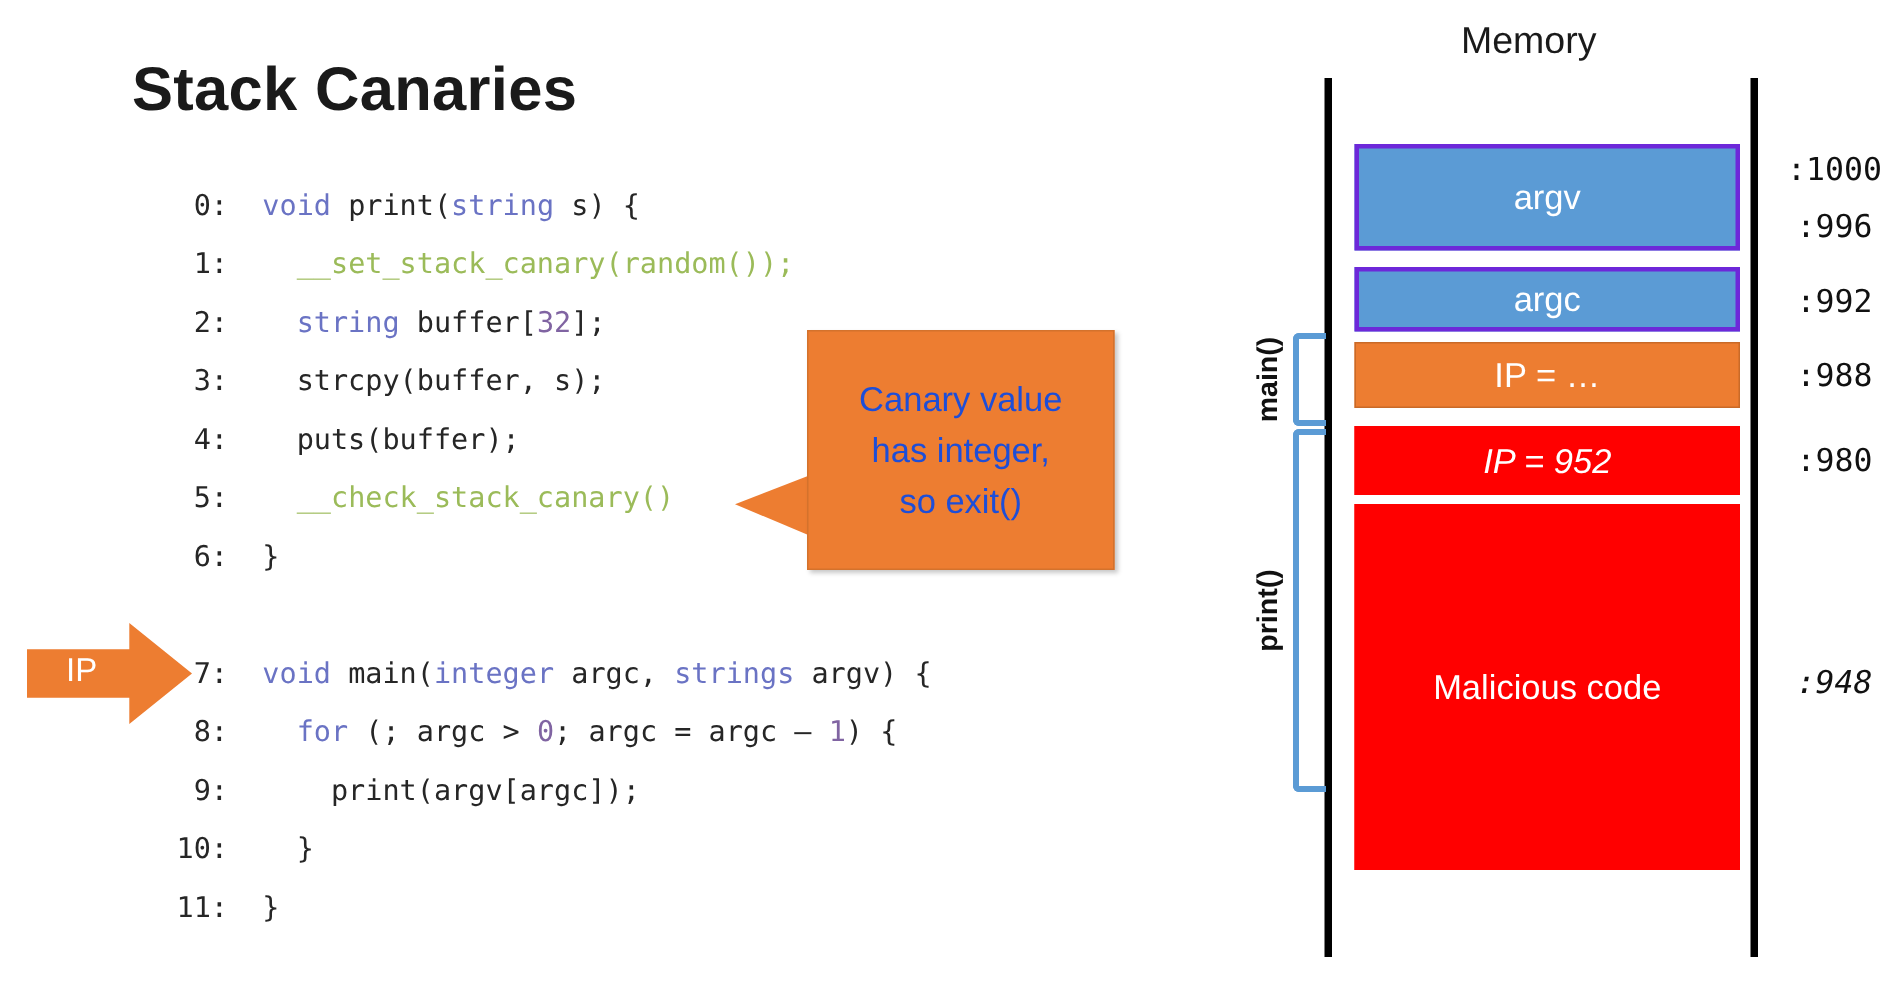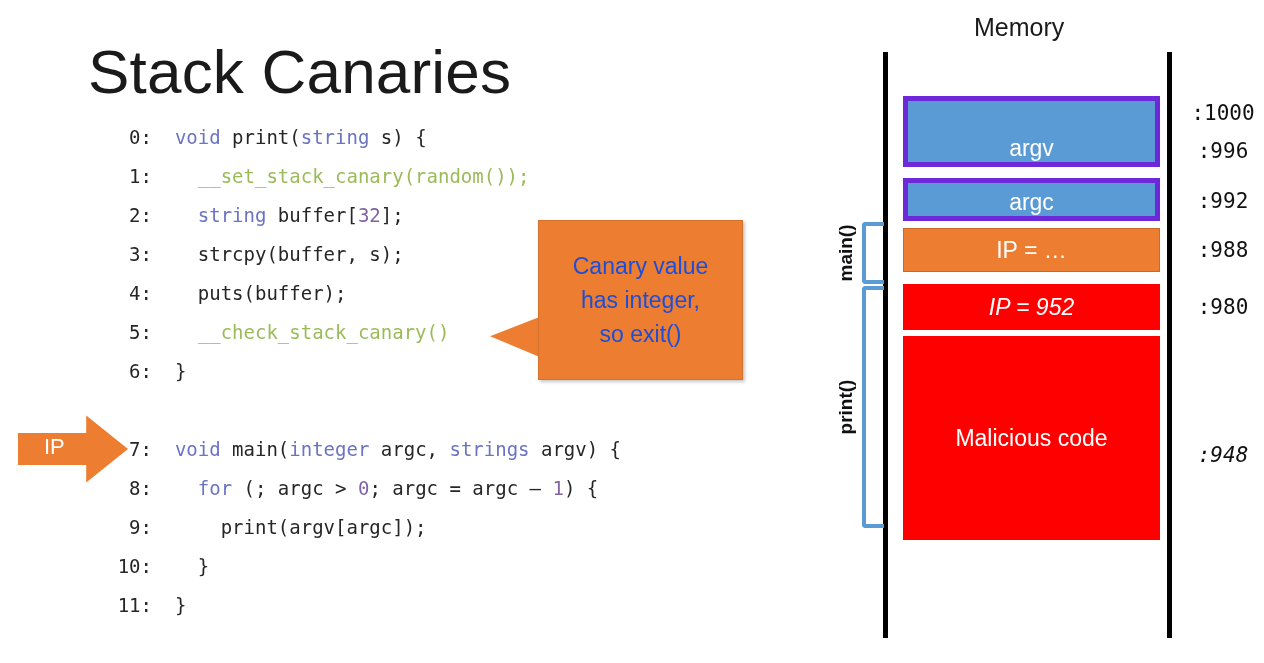--- a/index.html
+++ b/index.html
@@ -14,22 +14,22 @@
     overflow: hidden;
     font-family: "Liberation Sans", sans-serif;
     background: #ffffff;
   }
 
   
   #slide-title {
     position: absolute;
     left: 88px;
     top: 36px;
-    font-size: 62px;
-    font-weight: 400;
+    font-size: 41px;
+    font-weight: 700;
     color: #1a1a1a;
     letter-spacing: 0.2px;
     white-space: nowrap;
   }
 
   
   #code-listing {
     position: absolute;
     left: 112px;
     top: 118px;
@@ -148,22 +148,21 @@
     box-sizing: border-box;
     display: flex;
     align-items: center;
     justify-content: center;
     color: #ffffff;
     font-size: 23px;
     font-family: "Liberation Sans", sans-serif;
   }
   .mem-block.blue {
     background: #5b9bd5;
-    border: 5px solid #6d28d9;
-    align-items: flex-end;
+    border: 3px solid #6d28d9;
   }
   .mem-block.orange {
     background: #ed7d31;
     border: 1px solid #c96a28;
   }
   .mem-block.red {
     background: #ff0000;
     border: 1px solid #ff0000;
   }
 
@@ -244,21 +243,21 @@
     </div>
     <div class="mem-block blue" style="top: 178px; height: 43px;">
       <span>argc</span>
     </div>
     <div class="mem-block orange" style="top: 228px; height: 44px;">
       <span>IP = …</span>
     </div>
     <div class="mem-block red" style="top: 284px; height: 46px; font-style: italic;">
       <span>IP = 952</span>
     </div>
-    <div class="mem-block red" style="top: 336px; height: 204px;">
+    <div class="mem-block red" style="top: 336px; height: 244px;">
       <span>Malicious code</span>
     </div>
   </div>
 <div id="memory-addresses">
     <div class="addr" style="top: 101px;">:1000</div>
     <div class="addr" style="top: 139px;">:996</div>
     <div class="addr" style="top: 189px;">:992</div>
     <div class="addr" style="top: 238px;">:988</div>
     <div class="addr" style="top: 295px;">:980</div>
     <div class="addr" style="top: 443px; font-style: italic;">:948</div>

